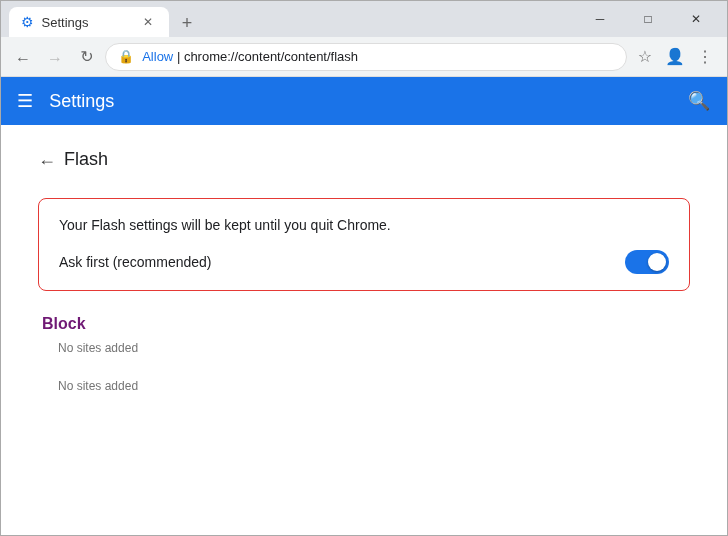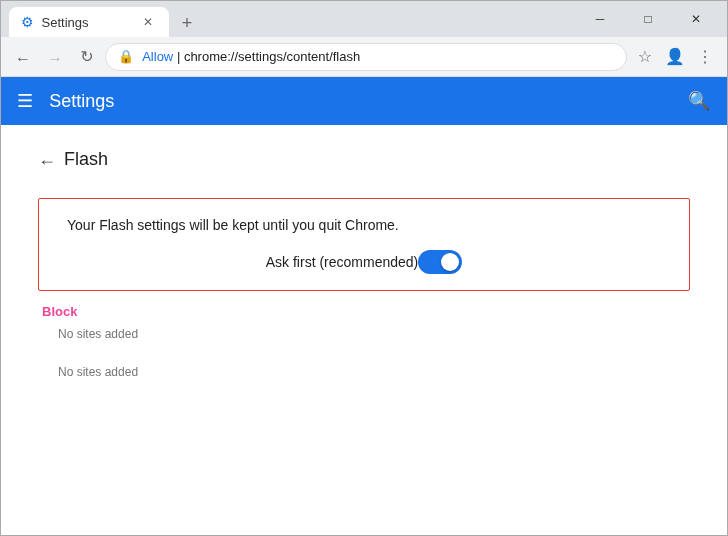--- a/index.html
+++ b/index.html
@@ -37,33 +37,33 @@
     
     .content { flex: 1; background: #fff; overflow-y: auto; }
     .content-inner { max-width: 700px; margin: 0 auto; padding: 16px 24px; }
 
     
     .page-header { display: flex; align-items: center; gap: 8px; margin-bottom: 20px; padding: 8px 0; }
     .back-arrow { color: #444; font-size: 18px; cursor: pointer; }
     .page-title { font-size: 18px; color: #202124; font-weight: 400; }
 
     
-    .flash-card { border: 1.5px solid #e53935; border-radius: 2px; padding: 16px 28px; margin-bottom: 13px; }
+    .flash-card { border: 1.5px solid #e53935; border-radius: 8px; padding: 16px 20px; margin-bottom: 24px; }
     .flash-notice { font-size: 14px; color: #202124; margin-bottom: 14px; line-height: 1.5; }
-    .flash-toggle-row { display: flex; align-items: center; justify-content: center; }
+    .flash-toggle-row { display: flex; align-items: center; justify-content: space-between; }
     .flash-toggle-label { font-size: 14px; color: #202124; }
 
     
     .toggle { position: relative; width: 44px; height: 24px; }
     .toggle input { opacity: 0; width: 0; height: 0; }
     .toggle-slider { position: absolute; inset: 0; background: #1a73e8; border-radius: 12px; cursor: pointer; transition: 0.2s; }
     .toggle-slider::before { content: ''; position: absolute; width: 18px; height: 18px; background: #fff; border-radius: 50%; top: 3px; right: 3px; transition: 0.2s; box-shadow: 0 1px 3px rgba(0,0,0,0.3); }
 
     
-    .section-header { font-size: 13px; font-weight: 600; color: #ec4899; margin-bottom: 8px; padding-left: 4px; }
+    .section-header { font-size: 16px; font-weight: 600; color: #701a75; margin-bottom: 8px; padding-left: 4px; }
     .section-empty { font-size: 12px; color: #757575; padding-left: 20px; margin-bottom: 24px; }
   </style>
 </head>
 <body>
 
 <div class="window">
 
   <div class="title-bar">
     <div class="tab-strip">
       <div class="tab-active">
@@ -82,21 +82,21 @@
 
   <div class="address-bar">
     <div class="nav-btn">←</div>
     <div class="nav-btn disabled">→</div>
     <div class="nav-btn">↻</div>
     <div class="address-input">
       <span class="address-lock">🔒</span>
       <span class="address-text">
         <span class="chrome-part">Allow</span>
         <span> | </span>
-        <span>chrome://settings/content/flash</span>
+        <span>chrome://content/content/flash</span>
       </span>
     </div>
     <div class="address-actions">
       <div class="nav-btn">☆</div>
       <div class="nav-btn">👤</div>
       <div class="nav-btn">⋮</div>
     </div>
   </div>
 
   <div class="settings-header">

